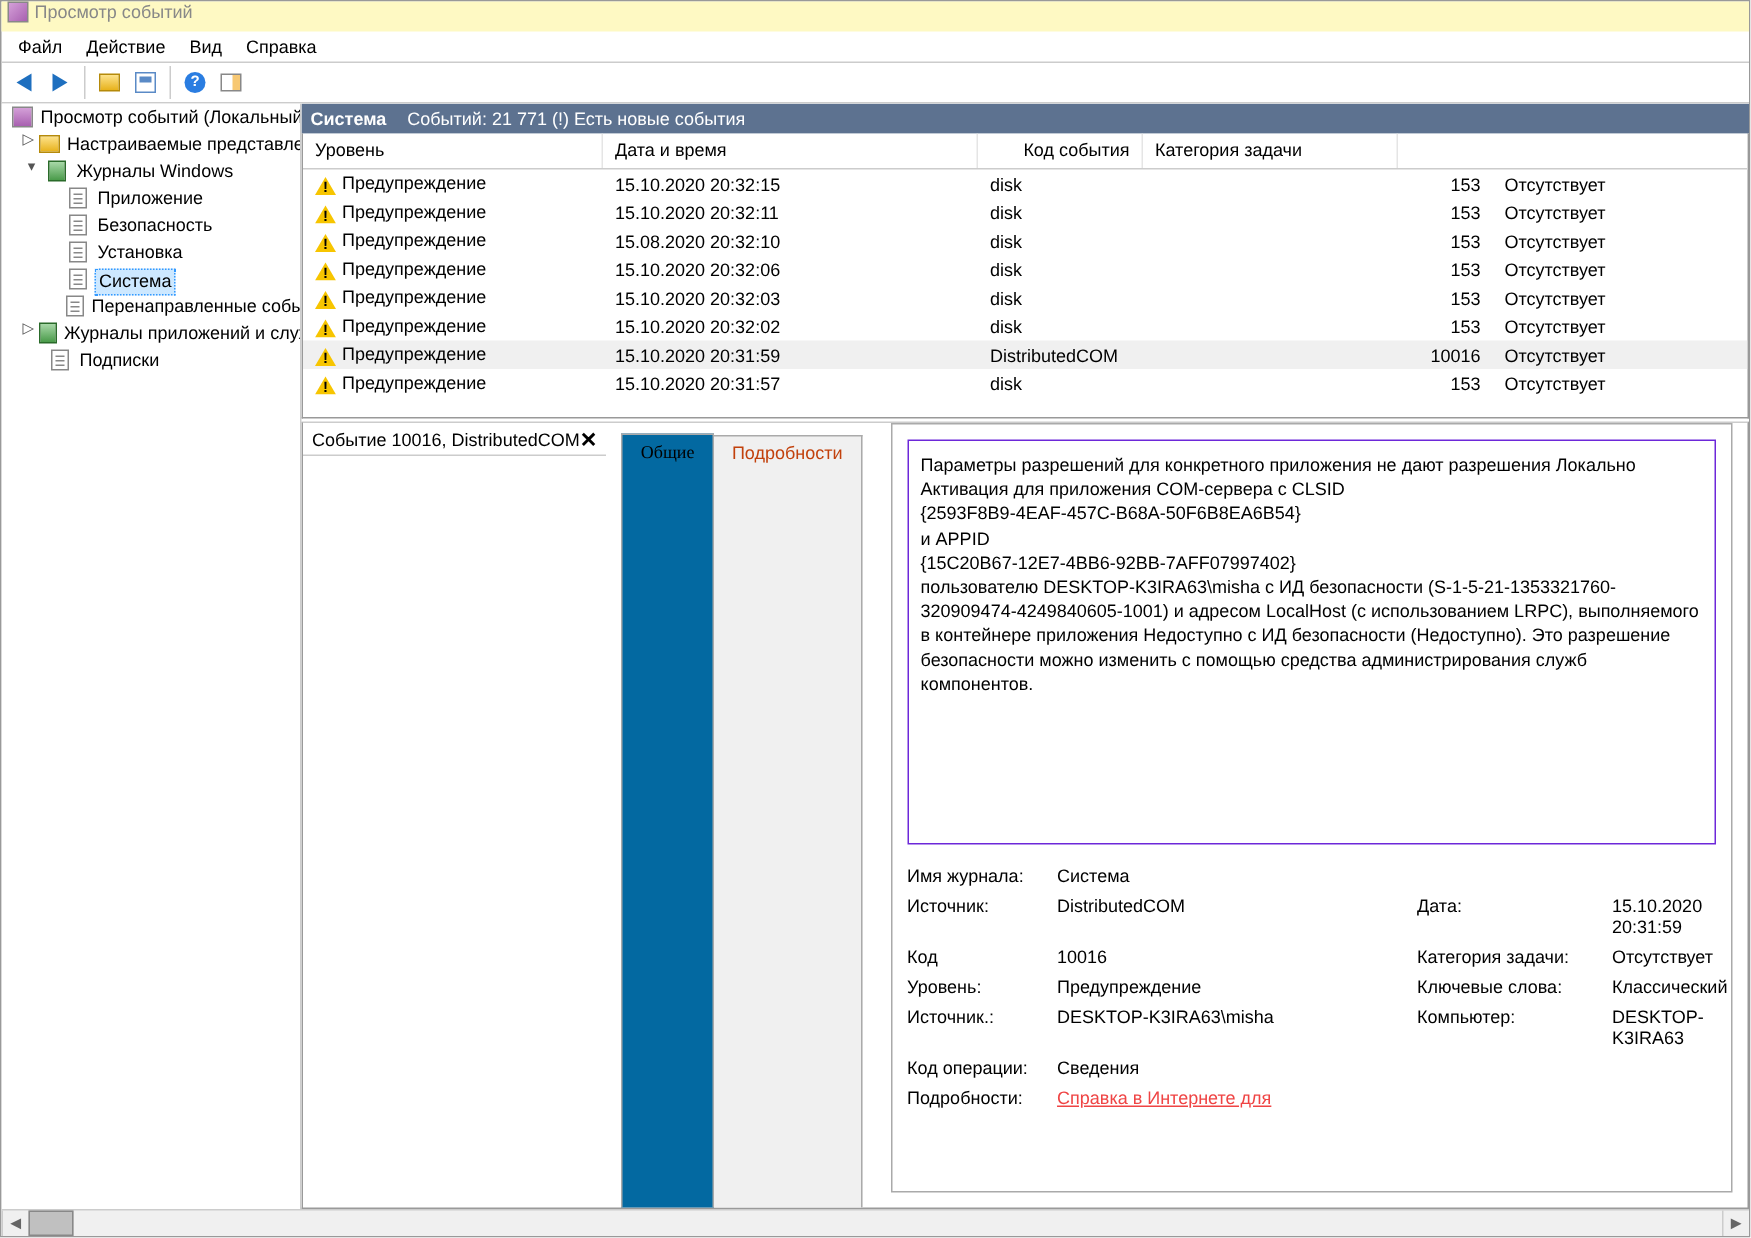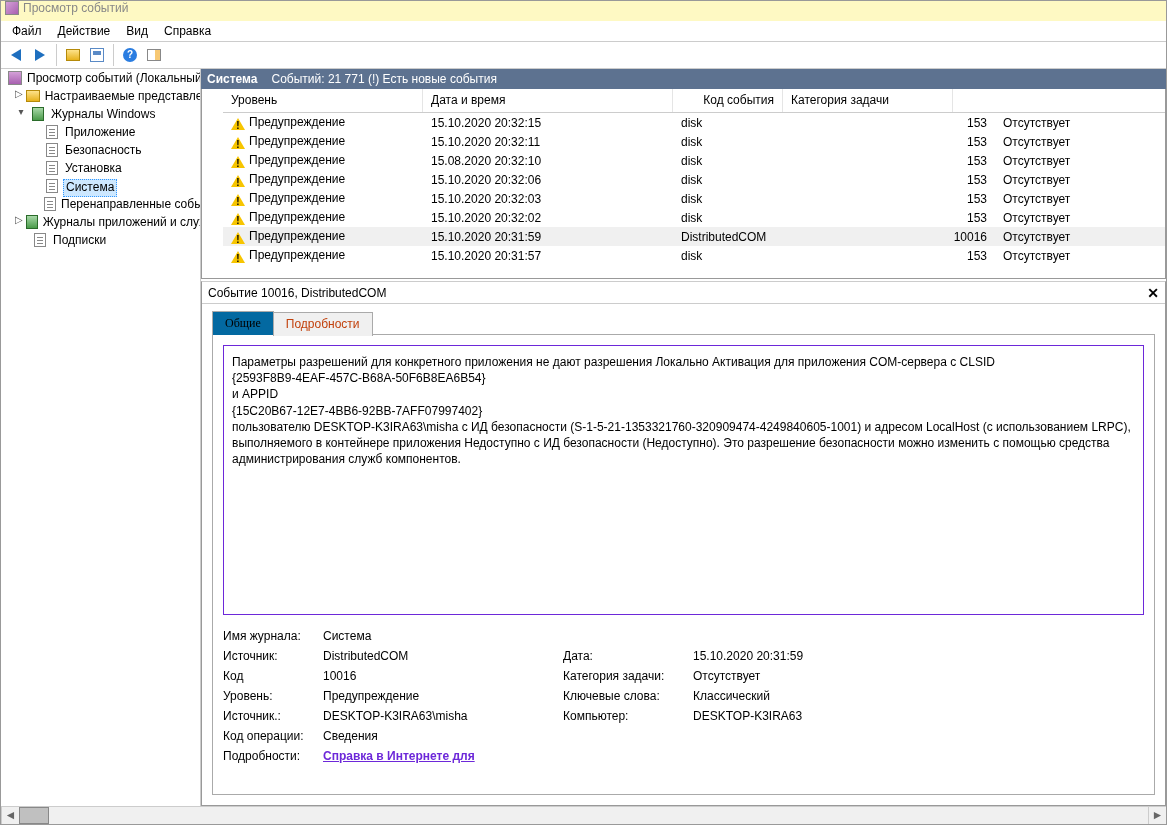--- a/index.html
+++ b/index.html
@@ -28,46 +28,46 @@
 .tree-item.selected .lbl { background: #cde8ff; border: 1px dotted #3399ff; padding: 0 2px; }
 .tree-item .lbl { padding: 0 2px; }
 .ti-root { width: 14px; height: 14px; background: linear-gradient(#d4a0d8,#a860b0); border: 1px solid #888; }
 .ti-folder { width: 14px; height: 12px; background: linear-gradient(#fde28a,#e7b21c); border: 1px solid #b58a0a; }
 .ti-book { width: 12px; height: 14px; background: linear-gradient(#a8d8a8,#4a9b4a); border: 1px solid #2a6b2a; }
 .ti-log { width: 12px; height: 14px; background: #fff; border: 1px solid #888; position: relative; }
 .ti-log::before { content: ""; position: absolute; left: 2px; right: 2px; top: 3px; height: 1px; background: #888; box-shadow: 0 3px 0 #888, 0 6px 0 #888; }
 .content { flex: 1; display: flex; flex-direction: column; overflow: hidden; }
 .header-bar { background: #5d7290; color: #fff; height: 20px; display: flex; align-items: center; padding: 0 6px; font-size: 12px; }
 .header-bar b { margin-right: 14px; font-weight: bold; }
-.grid-wrap { border: 1px solid #999; border-top: none; height: 190px; overflow: hidden; display: flex; flex-direction: column; padding-left: 21px;}
+.grid-wrap { border: 1px solid #999; border-top: none; height: 190px; overflow: hidden; display: flex; flex-direction: column;}
 .grid-head { display: flex; background: #fff; border-bottom: 1px solid #ccc; height: 24px; }
 .grid-head .col { padding: 4px 8px; border-right: 1px solid #e5e5e5; }
 .col-level { width: 200px; }
 .col-date { width: 250px; }
 .col-src { flex: 1; }
 .col-code { width: 110px; text-align: right; }
 .col-cat { width: 170px; }
 .grid-body { flex: 1; overflow-y: scroll; }
 .row { display: flex; height: 19px; align-items: center; }
 .row.sel { background: #f0f0f0; }
 .row .cell { padding: 0 8px; overflow: hidden; white-space: nowrap; }
 .warn-ico { width: 14px; height: 14px; display: inline-block; vertical-align: middle; position: relative; margin-right: 4px; }
 .warn-ico::before { content: ""; position: absolute; left: 0; bottom: 0; width: 0; height: 0; border-left: 7px solid transparent; border-right: 7px solid transparent; border-bottom: 12px solid #f7c500; }
 .warn-ico::after { content: "!"; position: absolute; left: 0; width: 14px; text-align: center; bottom: -1px; color: #000; font-size: 10px; font-weight: bold; }
-.details { flex: 1; border: 1px solid #999; border-top: 1px solid #ccc; margin-top: 2px; display: flex; flex-direction: column; overflow: hidden; }
+.details { flex: 1; border: 1px solid #999; border-top: 1px solid #ccc; margin-top: 2px; display: flex; flex-direction: row; overflow: hidden; }
 .details-head { display: flex; align-items: center; height: 22px; padding: 0 6px; background: #fff; border-bottom: 1px solid #ccc; }
 .details-head .close { margin-left: auto; font-weight: bold; cursor: pointer; font-size: 14px; }
 .tabs { display: flex; padding: 6px 10px 0 10px; }
 .tab { padding: 4px 12px; border: 1px solid #aaa; background: #fff; margin-right: -1px; border-bottom: none; position: relative; top: 1px; }
 .tab.active { background: #0369a1; z-index: 2; font-family: Liberation Serif, serif; }
 .tab:not(.active) { background: #f0f0f0; top: 2px; color: #c2410c; text-align: center; }
 .details-body { flex: 1; margin: 0 10px 10px 10px; border: 1px solid #aaa; padding: 10px; display: flex; flex-direction: column; overflow: hidden; }
 .desc-box { border: 1px solid #6d28d9; padding: 8px; font-size: 12px; line-height: 1.35; height: 270px; overflow: auto; }
 .meta { margin-top: 14px; display: grid; grid-template-columns: 100px 240px 130px 1fr; row-gap: 6px; font-size: 12px; align-items: baseline; }
-.meta a { color: #6d28d9; text-decoration: underline; font-weight: bold; }
+.meta a { color: #ef4444; text-decoration: underline; }
 .sbar-h { height: 18px; border-top: 1px solid #ccc; background: #f0f0f0; display: flex; }
 .sbar-h .thumb { width: 30px; background: #c0c0c0; border: 1px solid #888; }
 .sbar-h .track { flex: 1; }
 .sbar-h .btn { width: 18px; border-left: 1px solid #ccc; text-align: center; line-height: 16px; color: #666; }
 </style>
 </head>
 <body>
 
 <div class="window">
 

